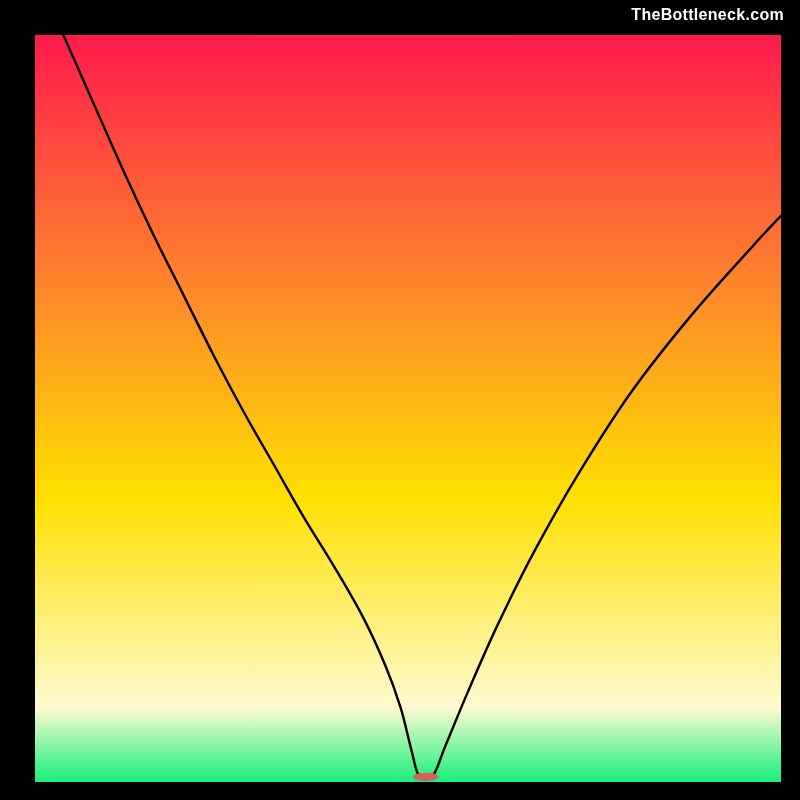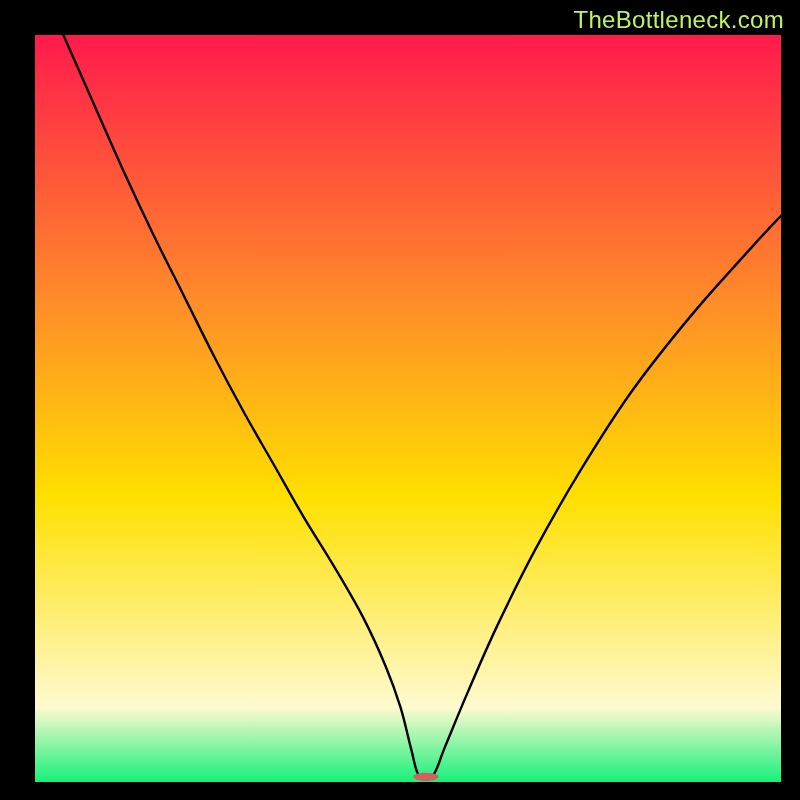--- a/index.html
+++ b/index.html
@@ -14,23 +14,23 @@
   .stage {
     position: relative;
     width: 800px;
     height: 800px;
     background: #000;
   }
   .watermark {
     position: absolute;
     top: 6px;
     right: 16px;
-    color: #bef264;
-    font-size: 24px;
-    font-weight: 400;
+    color: #ffffff;
+    font-size: 16px;
+    font-weight: 700;
     letter-spacing: 0.3px;
     z-index: 50;
   }
   svg.plot {
     position: absolute;
     left: 0;
     top: 0;
     width: 800px;
     height: 800px;
   }

